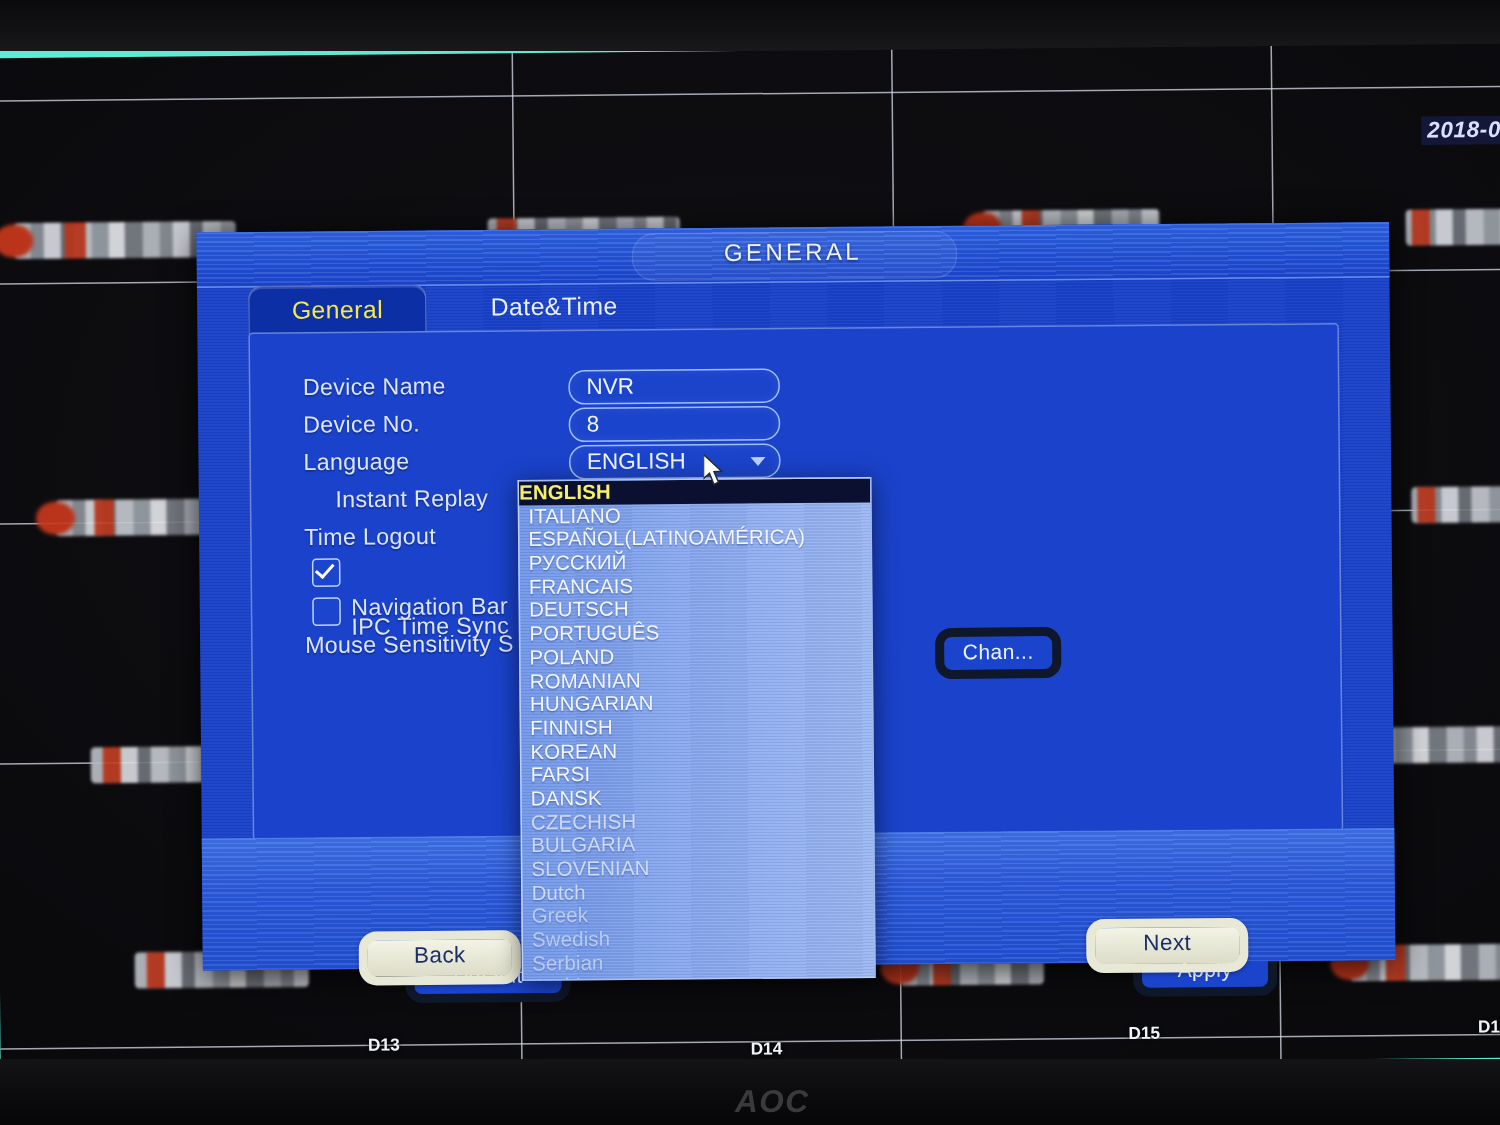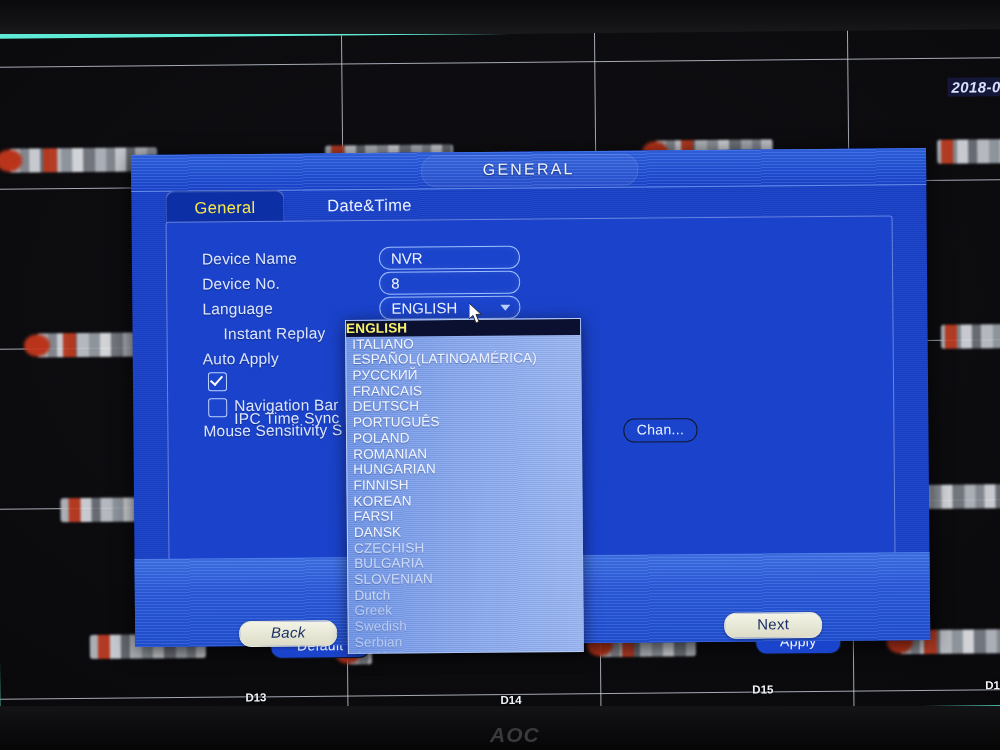--- a/index.html
+++ b/index.html
@@ -96,21 +96,21 @@
     border-left:5px solid transparent;border-right:5px solid transparent;
     border-top:6px solid #cfe0ff;opacity:.9;}
 
   
   .cbox{position:absolute;width:17px;height:17px;border-radius:3px;
     border:1.6px solid #bed4ff;background:#1c45cd;}
   .cbox.checked:after{content:"";position:absolute;left:3.5px;top:0px;
     width:5px;height:10px;border:solid #ffffff;border-width:0 2.4px 2.4px 0;
     transform:rotate(42deg);}
 
-  .btn{position:absolute;height:22px;border-radius:11px;border:1px solid #0f172a;
+  .btn{position:absolute;height:22px;border-radius:11px;border:6px solid #0f172a;
     text-align:center;font-size:14px;color:#eef4ff;line-height:20px;
     background:#1b44cc;cursor:pointer;letter-spacing:.3px;}
   .btn.solid{background:linear-gradient(#f3f4e6,#dcdcc8);color:#1b2f66;
     border-color:#e8e8d6;font-size:15px;line-height:22px;height:24px;
     border-radius:12px;box-shadow:0 1px 3px rgba(0,0,0,.35);}
 
   
   .footer{position:absolute;left:0;top:404px;width:795px;height:88px;
     background:linear-gradient(#3f72e8,#2a59dc 40%,#2150d4);}
   .footer:after{content:"";position:absolute;inset:0;
@@ -220,21 +220,21 @@
       <div class="tab active" style="left:34px;width:117px;">General</div>
       <div class="tab" style="left:168px;width:140px;">Date&amp;Time</div>
     </div>
 
     <div class="panel">
 
       <div class="row-label" style="left:35px;top:28px;">Device Name</div>
       <div class="row-label" style="left:35px;top:53px;">Device No.</div>
       <div class="row-label" style="left:35px;top:78px;">Language</div>
       <div class="row-label" style="left:35px;top:103px;margin-left:21px;">Instant Replay</div>
-      <div class="row-label" style="left:35px;top:128px;">Auto Apply</div>
+      <div class="row-label" style="left:35px;top:128px;">Time Logout</div>
 
       <div class="cbox checked" style="left:40px;top:150px;"></div>
       <div class="row-label" style="left:66px;top:149px;margin-top:39px;">IPC Time Sync</div>
 
       <div class="cbox" style="left:40px;top:176px;"></div>
       <div class="row-label" style="left:66px;top:175px;">Navigation Bar</div>
 
       <div class="row-label" style="left:35px;top:200px;">Mouse Sensitivity  S</div>
 
       <div class="field" style="left:212px;top:26px;width:139px;">
@@ -250,21 +250,21 @@
         <span class="arrow-down"></span>
       </div>
 
       <div class="btn" style="left:455px;top:200px;width:72px;">Chan...</div>
 
       <div class="btn" style="left:100px;top:413px;width:98px;">Default</div>
       <div class="btn" style="left:585px;top:413px;width:84px;">Apply</div>
     </div>
 
     <div class="footer"></div>
-    <div class="btn solid" style="left:104px;top:467px;width:96px;z-index:5;font-style:italic;">Back</div>
+    <div class="btn solid" style="left:104px;top:467px;width:96px;z-index:5;">Back</div>
     <div class="btn solid" style="left:589px;top:463px;width:96px;z-index:5;">Next</div>
   </div>
 
   <div id="dropdown">
     <div class="opt sel">ENGLISH</div>
     <div class="opt">ITALIANO</div>
     <div class="opt">ESPAÑOL(LATINOAMÉRICA)</div>
     <div class="opt">РУССКИЙ</div>
     <div class="opt">FRANCAIS</div>
     <div class="opt">DEUTSCH</div>

